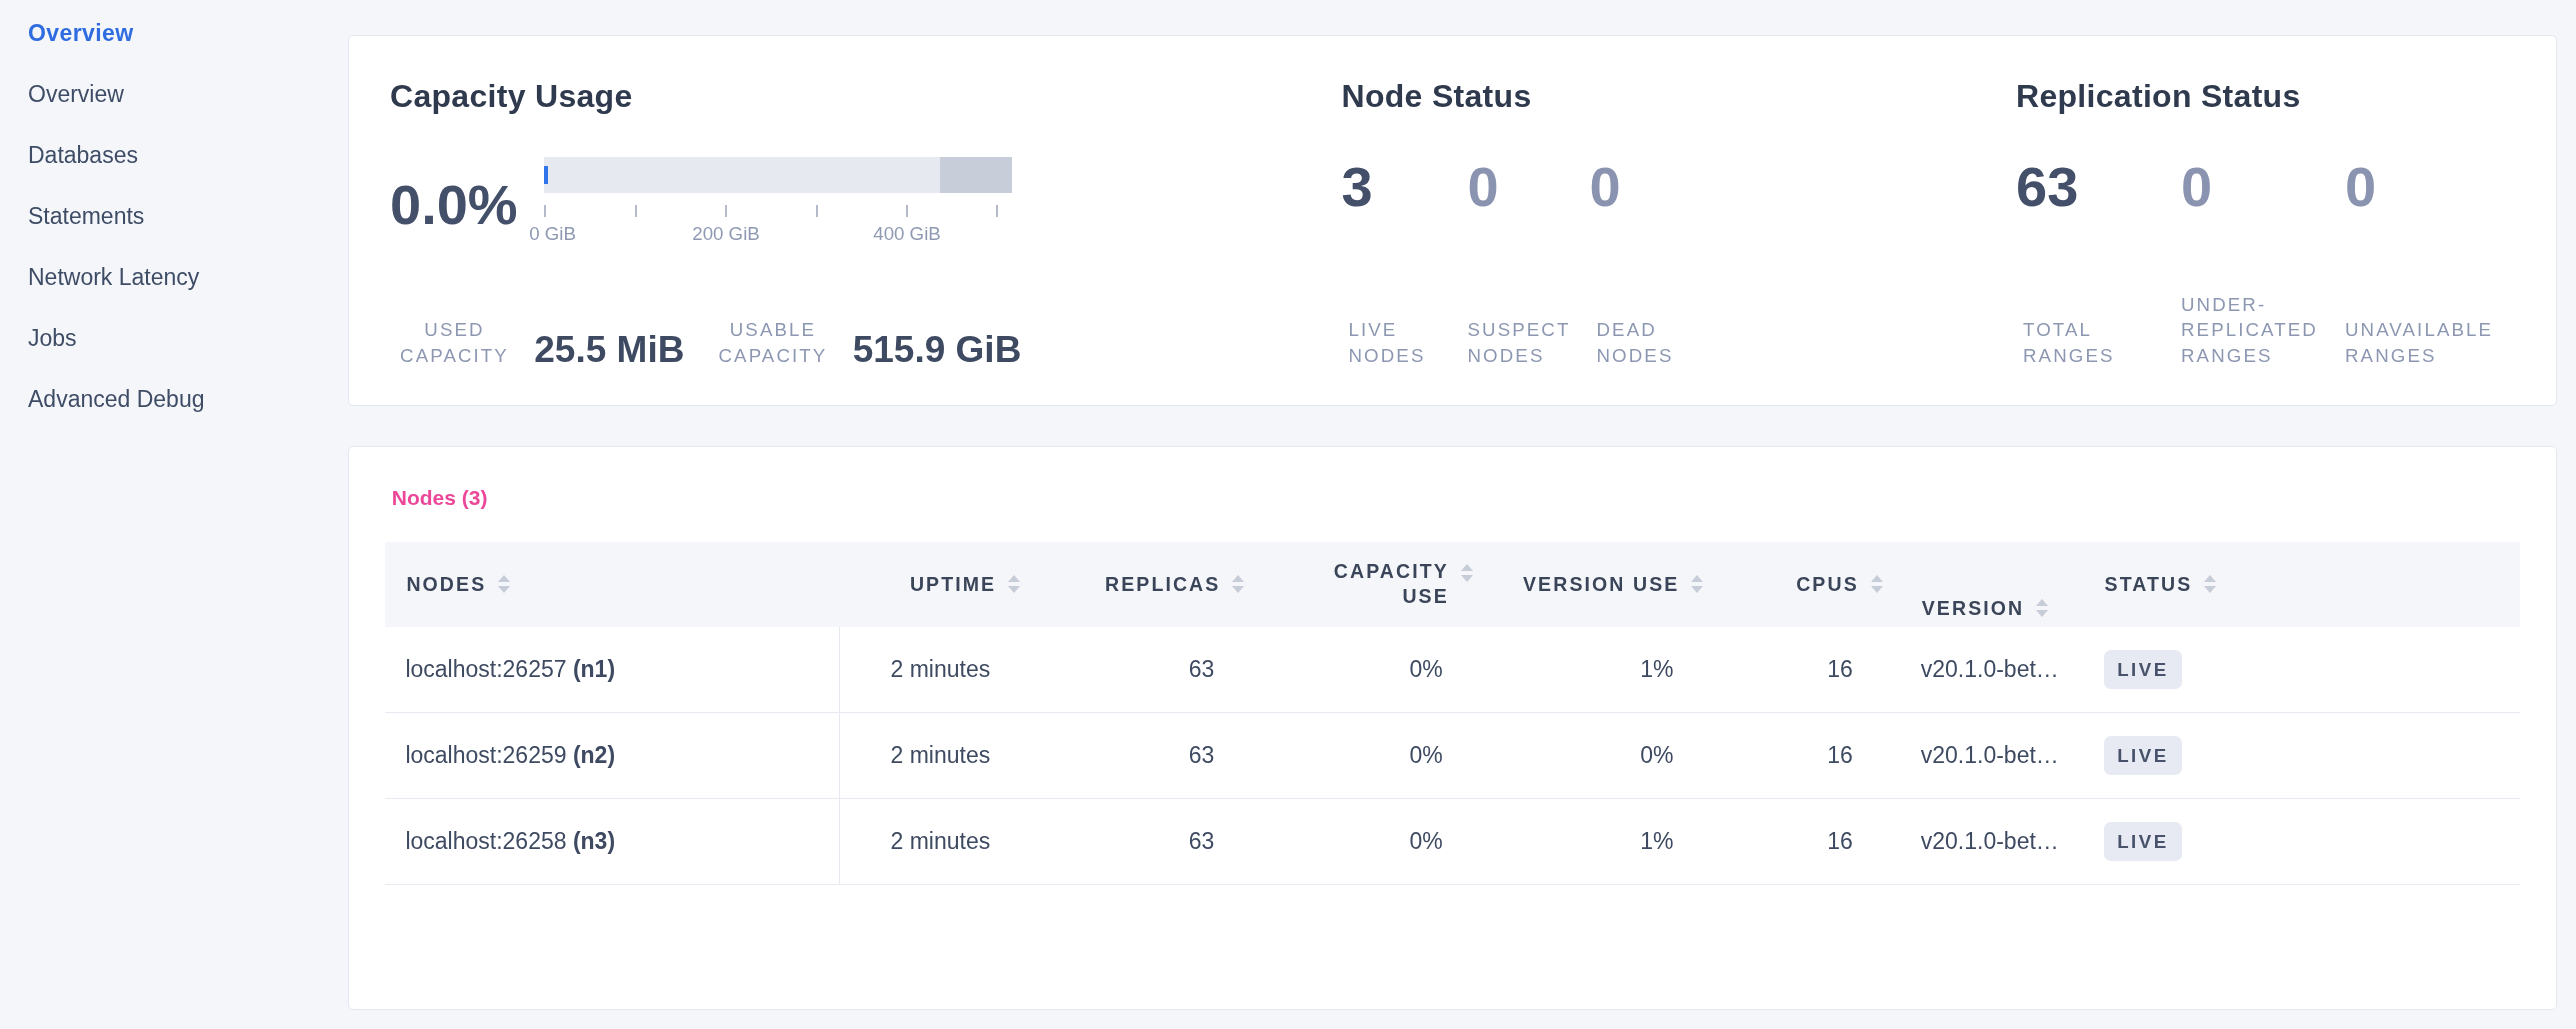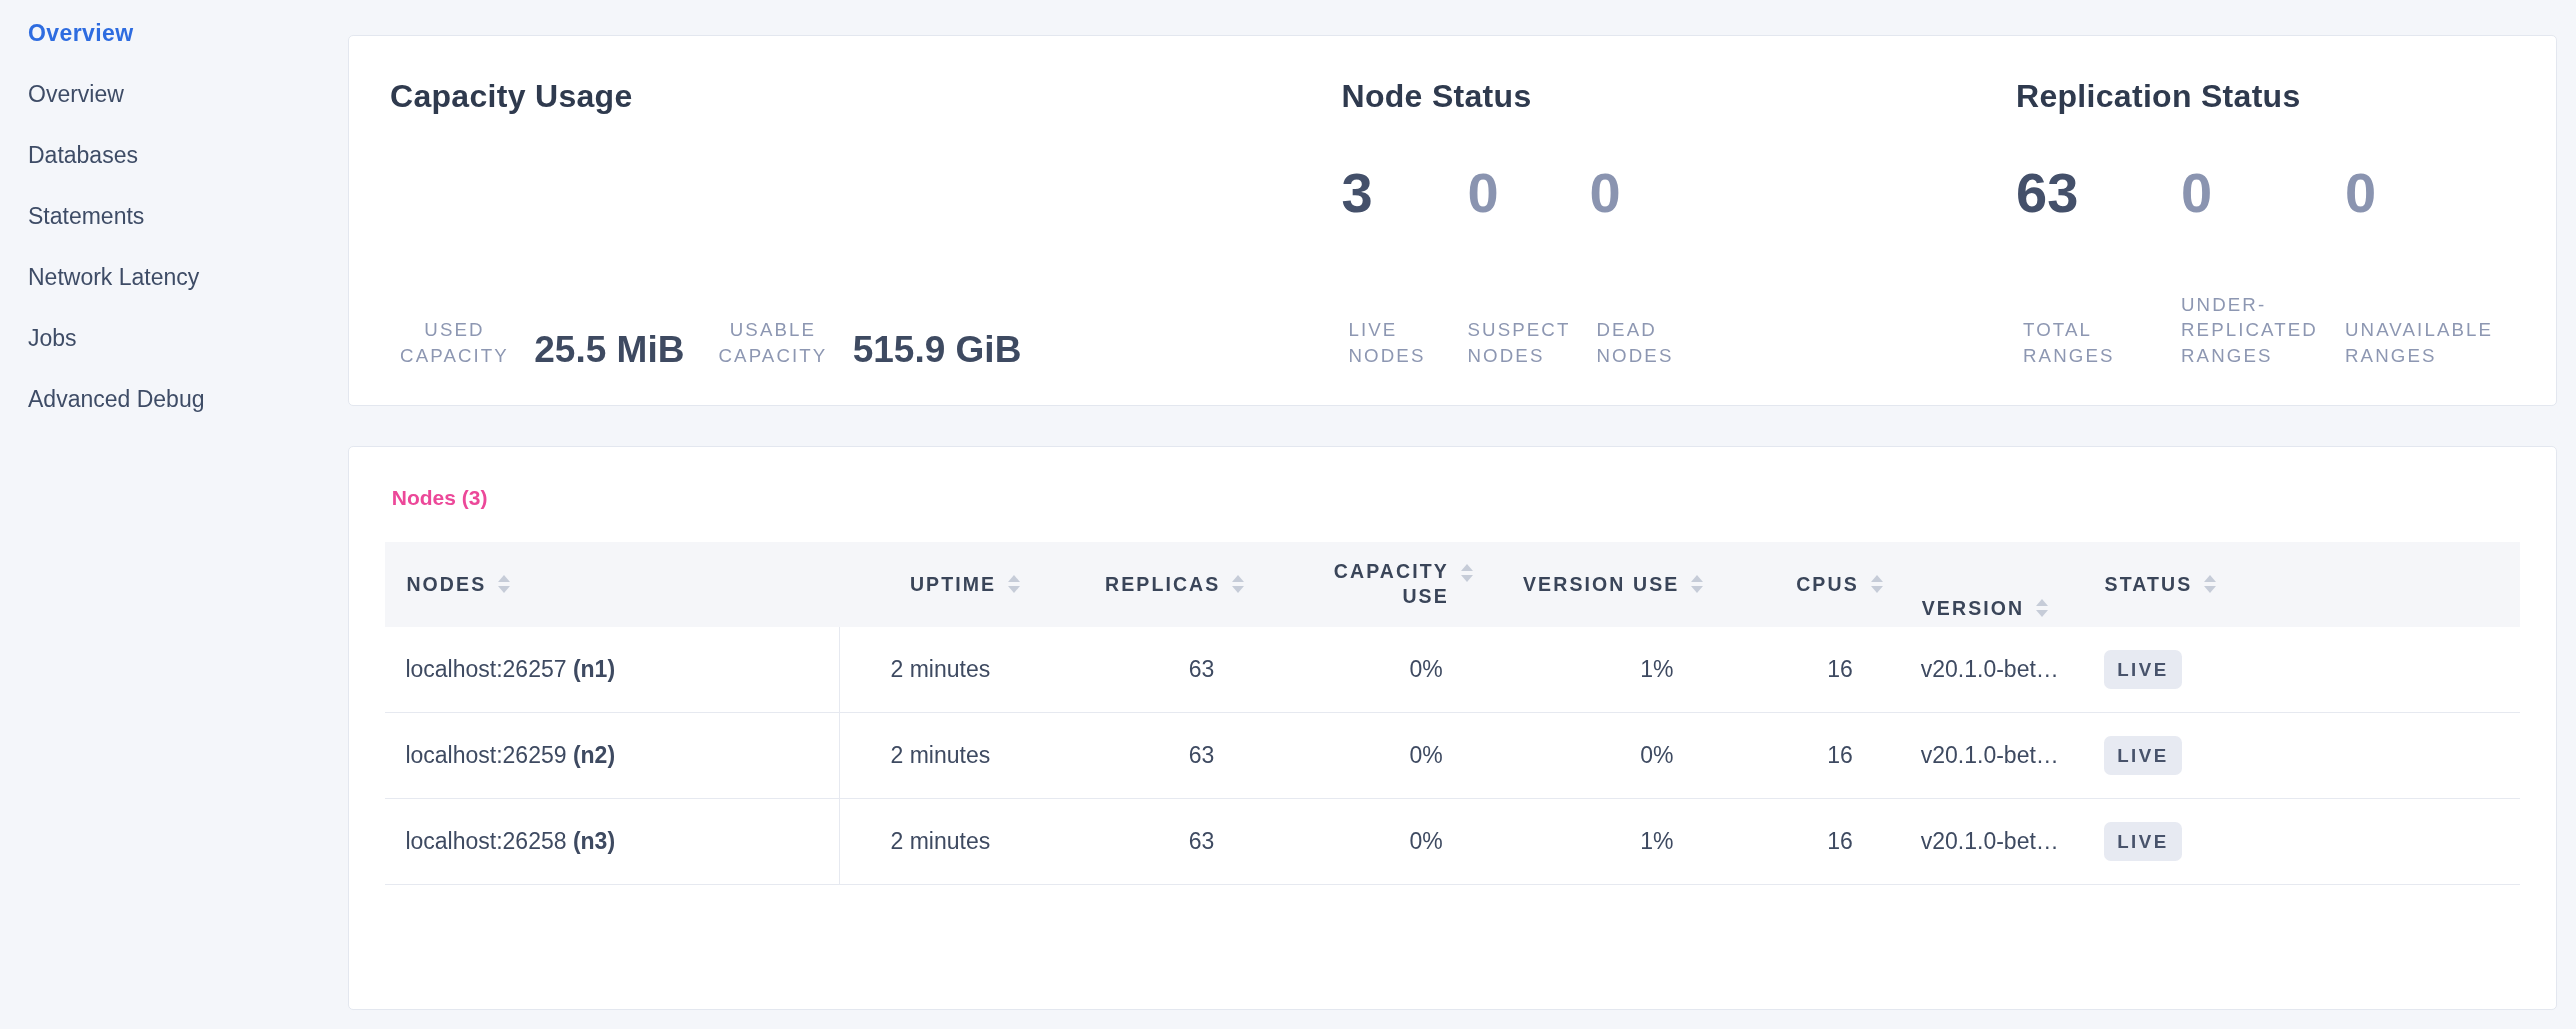--- a/index.html
+++ b/index.html
@@ -17,21 +17,21 @@
   .sidebar { position:absolute; left:0; top:0; width:348px; padding:18.7px 0 0 28px; }
   .nav-item { font-size:23px; color:#3e4c66; line-height:29px; margin-bottom:32px; cursor:pointer; }
   .nav-item.active { color:#2e6ce0; font-weight:bold; letter-spacing:0.4px; }
 
   
   .main { position:absolute; left:348px; top:0; width:2209px; }
   .card { background:#ffffff; border:0.8px solid #e3e7ef; border-radius:5.1px; }
 
   
   .card1 { margin-top:35px; height:371px; display:flex; padding:42px 41px 37px 41px; }
-  .section { display:flex; flex-direction:column;gap:6px; }
+  .section { display:flex; flex-direction:column; }
   .sec-cap { width:979px; }
   .sec-node { width:694px; }
   .sec-rep { flex:1; }
   .sec-title { font-size:32px; font-weight:600; color:#2f3a4e; margin:0; line-height:37px; letter-spacing:0.3px; }
 
   .cap-row { display:flex; align-items:center; margin-top:42px; height:95px; }
   .cap-percent { font-size:56px; font-weight:600; color:#44506a; width:154px; }
   .chart { position:relative; width:475px; height:95px; }
   .bar { position:absolute; left:0; top:0; width:468px; height:36px; background:#e6e9ef; }
   .bar-other { position:absolute; right:0; top:0; height:100%; width:72px; background:#c7cdd9; }
@@ -105,20 +105,38 @@
   <div class="nav-item">Jobs</div>
   <div class="nav-item">Advanced Debug</div>
 </nav>
 
 <main class="main">
 
   <section class="card card1">
 
     <div class="section sec-cap">
       <h2 class="sec-title">Capacity Usage</h2>
+      <div class="cap-row">
+        <div class="cap-percent">0.0%</div>
+        <div class="chart">
+          <div class="bar">
+            <div class="bar-other"></div>
+            <div class="bar-used"></div>
+          </div>
+          <div class="tick" style="left:0px"></div>
+          <div class="tick" style="left:91px"></div>
+          <div class="tick" style="left:181px"></div>
+          <div class="tick" style="left:272px"></div>
+          <div class="tick" style="left:362px"></div>
+          <div class="tick" style="left:452px"></div>
+          <div class="tick-label" style="left:8.5px">0 GiB</div>
+          <div class="tick-label" style="left:182px">200 GiB</div>
+          <div class="tick-label" style="left:363px">400 GiB</div>
+        </div>
+      </div>
       <div class="cap-stats">
         <div class="stat-pair">
           <div class="stat-label pair-label">USED CAPACITY</div>
           <div class="stat-value">25.5 MiB</div>
         </div>
         <div class="stat-pair">
           <div class="stat-label pair-label">USABLE CAPACITY</div>
           <div class="stat-value">515.9 GiB</div>
         </div>
       </div>

